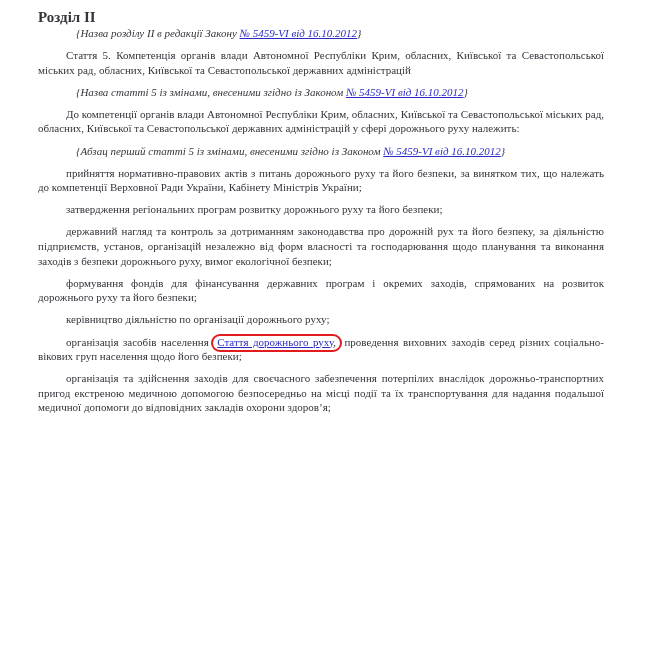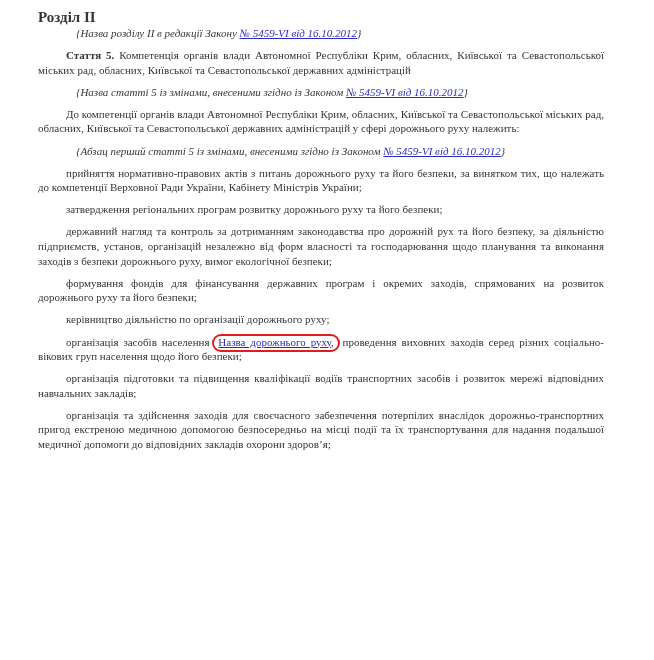--- a/index.html
+++ b/index.html
@@ -45,21 +45,21 @@
   p.note{
     font-style:italic;
     text-align:left;
     text-indent:38px;
   }
   a.law-link{
     color:var(--link);
     text-decoration:underline;
     cursor:pointer;
   }
-  .article-number{font-weight:bold;}
+  .article-number{font-weight:normal;}
   .red-box{
     display:inline;
     white-space:nowrap;
     border:2.5px solid var(--red);
     border-radius:9px;
     padding:0 4px 2px 4px;
     margin:-2px;
     position:relative;
   }
 </style>
@@ -80,18 +80,17 @@
   <p class="body">До компетенції органів влади Автономної Республіки Крим, обласних, Київської та Севастопольської міських рад, обласних, Київської та Севастопольської державних адміністрацій у сфері дорожнього руху належить:</p>
 
   <p class="note"><span>{Абзац перший статті 5 із змінами, внесеними згідно із Законом </span><a class="law-link">№ 5459-VI від 16.10.2012</a><span>}</span></p>
 
   <p class="body">прийняття нормативно-правових актів з питань дорожнього руху та його безпеки, за винятком тих, що належать до компетенції Верховної Ради України, Кабінету Міністрів України;</p>
   <p class="body">затвердження регіональних програм розвитку дорожнього руху та його безпеки;</p>
   <p class="body">державний нагляд та контроль за дотриманням законодавства про дорожній рух та його безпеку, за діяльністю підприємств, установ, організацій незалежно від форм власності та господарювання щодо планування та виконання заходів з безпеки дорожнього руху, вимог екологічної безпеки;</p>
   <p class="body">формування фондів для фінансування державних програм і окремих заходів, спрямованих на розвиток дорожнього руху та його безпеки;</p>
   <p class="body">керівництво діяльністю по організації дорожнього руху;</p>
 
-  <p class="body"><span>організація засобів населення </span><span class="red-box"><a class="law-link">Назва дорожнього руху</a><span>,</span></span><span> проведення виховних заходів серед різних соціально-вікових груп населення щодо його безпеки;</span></p>
+  <p class="body"><span>організація засобів населення </span><span class="red-box"><a class="law-link">Стаття дорожнього руху</a><span>,</span></span><span> проведення виховних заходів серед різних соціально-вікових груп населення щодо його безпеки;</span></p>
 
-  <p class="body">організація підготовки та підвищення кваліфікації водіїв транспортних засобів і розвиток мережі відповідних навчальних закладів;</p>
   <p class="body">організація та здійснення заходів для своєчасного забезпечення потерпілих внаслідок дорожньо-транспортних пригод екстреною медичною допомогою безпосередньо на місці події та їх транспортування для надання подальшої медичної допомоги до відповідних закладів охорони здоров’я;</p>
 
 </div>
 
 </body></html>

